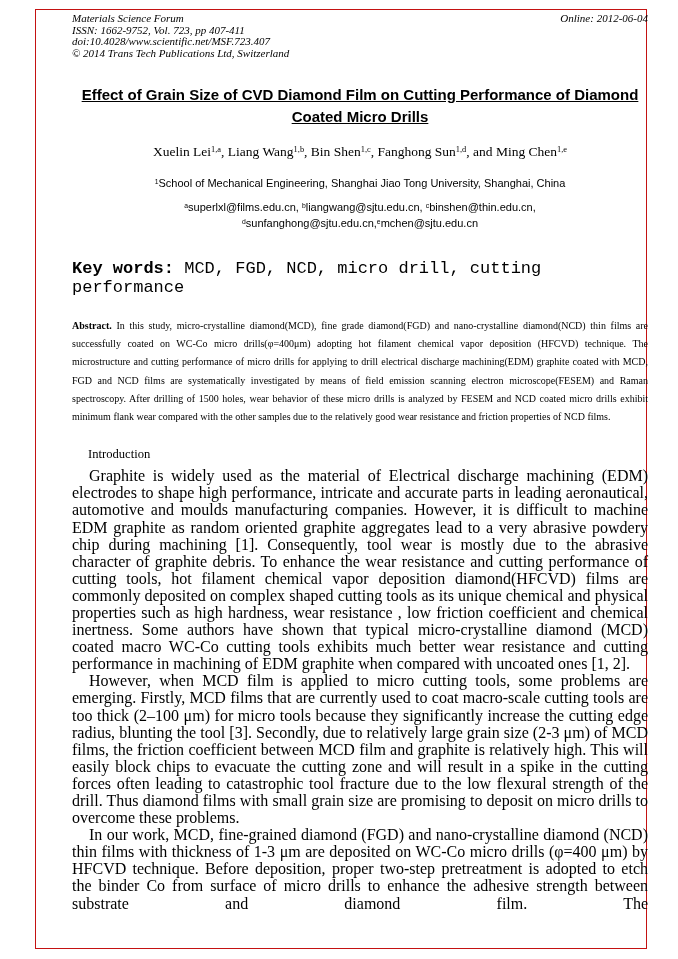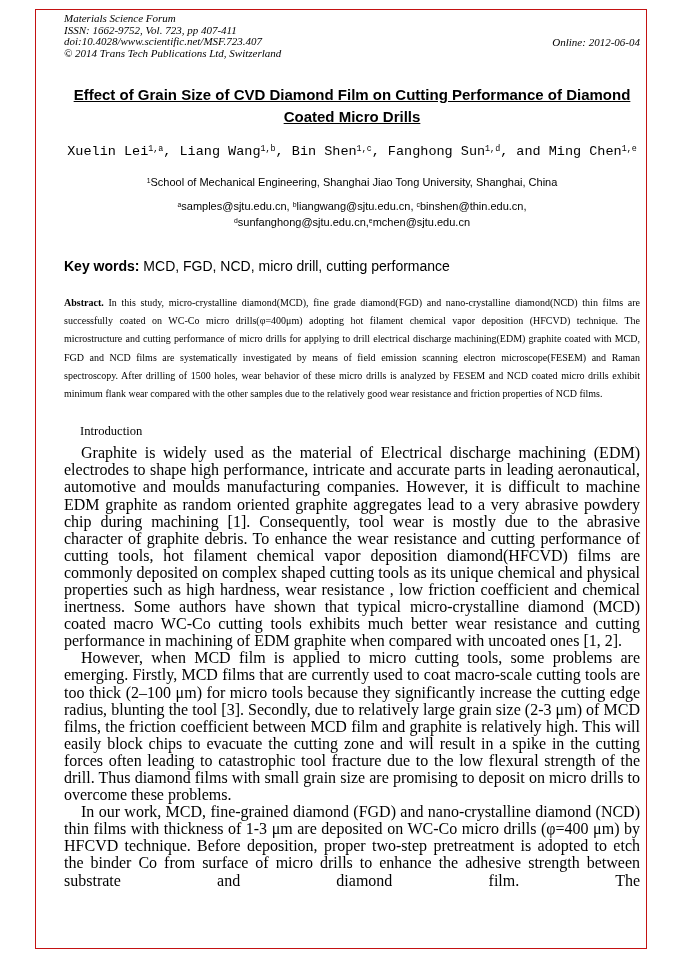--- a/index.html
+++ b/index.html
@@ -18,66 +18,66 @@
   }
   .red-frame {
     position: absolute;
     left: 35px; top: 9px;
     width: 612px; height: 940px;
     border: 1px solid #c41212;
     pointer-events: none;
   }
   .content {
     position: absolute;
-    left: 64px; top: 13px;
+    left: 72px; top: 13px;
     width: 576px;
   }
   .header {
     display: flex;
     justify-content: space-between;
     align-items: flex-start;
     font-family: "Liberation Serif", serif;
     font-style: italic;
     font-size: 11px;
     line-height: 11.5px;
   }
   .header-left div { white-space: nowrap; }
-  .header-right { white-space: nowrap; margin-top: 24px; }
+  .header-right { white-space: nowrap; }
   .title {
     font-family: "Liberation Sans", sans-serif;
     font-weight: bold;
     font-size: 15px;
     line-height: 22px;
     text-align: center;
     margin: 25px auto 0;
     max-width: 570px;
     text-decoration: underline;
   }
   .authors {
-    font-family: Liberation Mono, monospace;
+    font-family: Liberation Serif, serif;
     font-size: 13.5px;
     text-align: center;
     margin-top: 16px;
   }
   .affiliation {
     font-family: "Liberation Sans", sans-serif;
     font-size: 11px;
     text-align: center;
     margin-top: 17px;
   }
   .emails {
     font-family: "Liberation Sans", sans-serif;
     font-size: 11px;
     line-height: 16px;
     text-align: center;
   }
   .emails.first { margin-top: 10px; }
   .keywords {
-    font-family: Liberation Sans, sans-serif;
-    font-size: 14px;
+    font-family: Liberation Mono, monospace;
+    font-size: 17px;
     margin-top: 28px;
   }
   .abstract {
     font-size: 10px;
     line-height: 18.2px;
     text-align: justify;
     margin: 20px 0 0 0;
   }
   .section-heading {
     font-size: 12.6px;
@@ -117,21 +117,21 @@
       </div>
       <div class="header-right">Online: 2012-06-04</div>
     </div>
 
     <h1 class="title">Effect of Grain Size of CVD Diamond Film on Cutting Performance of Diamond Coated Micro Drills</h1>
 
     <div class="authors"><span>Xuelin Lei</span><sup>1,a</sup><span>, Liang Wang</span><sup>1,b</sup><span>, Bin Shen</span><sup>1,c</sup><span>, Fanghong Sun</span><sup>1,d</sup><span>, and Ming Chen</span><sup>1,e</sup></div>
 
     <div class="affiliation"><sup>1</sup><span>School of Mechanical Engineering, Shanghai Jiao Tong University, Shanghai, China</span></div>
 
-    <div class="emails first"><sup>a</sup><span>samples@sjtu.edu.cn, </span><sup>b</sup><span>liangwang@sjtu.edu.cn, </span><sup>c</sup><span>binshen@thin.edu.cn,</span></div>
+    <div class="emails first"><sup>a</sup><span>superlxl@films.edu.cn, </span><sup>b</sup><span>liangwang@sjtu.edu.cn, </span><sup>c</sup><span>binshen@thin.edu.cn,</span></div>
     <div class="emails"><sup>d</sup><span>sunfanghong@sjtu.edu.cn,</span><sup>e</sup><span>mchen@sjtu.edu.cn</span></div>
 
     <div class="keywords"><b>Key words: </b><span>MCD, FGD, NCD, micro drill, cutting performance</span></div>
 
     <p class="abstract"><b>Abstract. </b><span>In this study, micro-crystalline diamond(MCD), fine grade diamond(FGD) and nano-crystalline diamond(NCD) thin films are successfully coated on WC-Co micro drills(φ=400μm) adopting hot filament chemical vapor deposition (HFCVD) technique. The microstructure and cutting performance of micro drills for applying to drill electrical discharge machining(EDM) graphite coated with MCD, FGD and NCD films are systematically investigated by means of field emission scanning electron microscope(FESEM) and Raman spectroscopy. After drilling of 1500 holes, wear behavior of these micro drills is analyzed by FESEM and NCD coated micro drills exhibit minimum flank wear compared with the other samples due to the relatively good wear resistance and friction properties of NCD films.</span></p>
 
     <h2 class="section-heading">Introduction</h2>
 
     <p class="body-par indent">Graphite is widely used as the material of Electrical discharge machining (EDM) electrodes to shape high performance, intricate and accurate parts in leading aeronautical, automotive and moulds manufacturing companies. However, it is difficult to machine EDM graphite as random oriented graphite aggregates lead to a very abrasive powdery chip during machining [1]. Consequently, tool wear is mostly due to the abrasive character of graphite debris. To enhance the wear resistance and cutting performance of cutting tools, hot filament chemical vapor deposition diamond(HFCVD) films are commonly deposited on complex shaped cutting tools as its unique chemical and physical properties such as high hardness, wear resistance , low friction coefficient and chemical inertness. Some authors have shown that typical micro-crystalline diamond (MCD) coated macro WC-Co cutting tools exhibits much better wear resistance and cutting performance in machining of EDM graphite when compared with uncoated ones [1, 2].</p>
     <p class="body-par indent">However, when MCD film is applied to micro cutting tools, some problems are emerging. Firstly, MCD films that are currently used to coat macro-scale cutting tools are too thick (2–100 μm) for micro tools because they significantly increase the cutting edge radius, blunting the tool [3]. Secondly, due to relatively large grain size (2-3 μm) of MCD films, the friction coefficient between MCD film and graphite is relatively high. This will easily block chips to evacuate the cutting zone and will result in a spike in the cutting forces often leading to catastrophic tool fracture due to the low flexural strength of the drill. Thus diamond films with small grain size are promising to deposit on micro drills to overcome these problems.</p>

